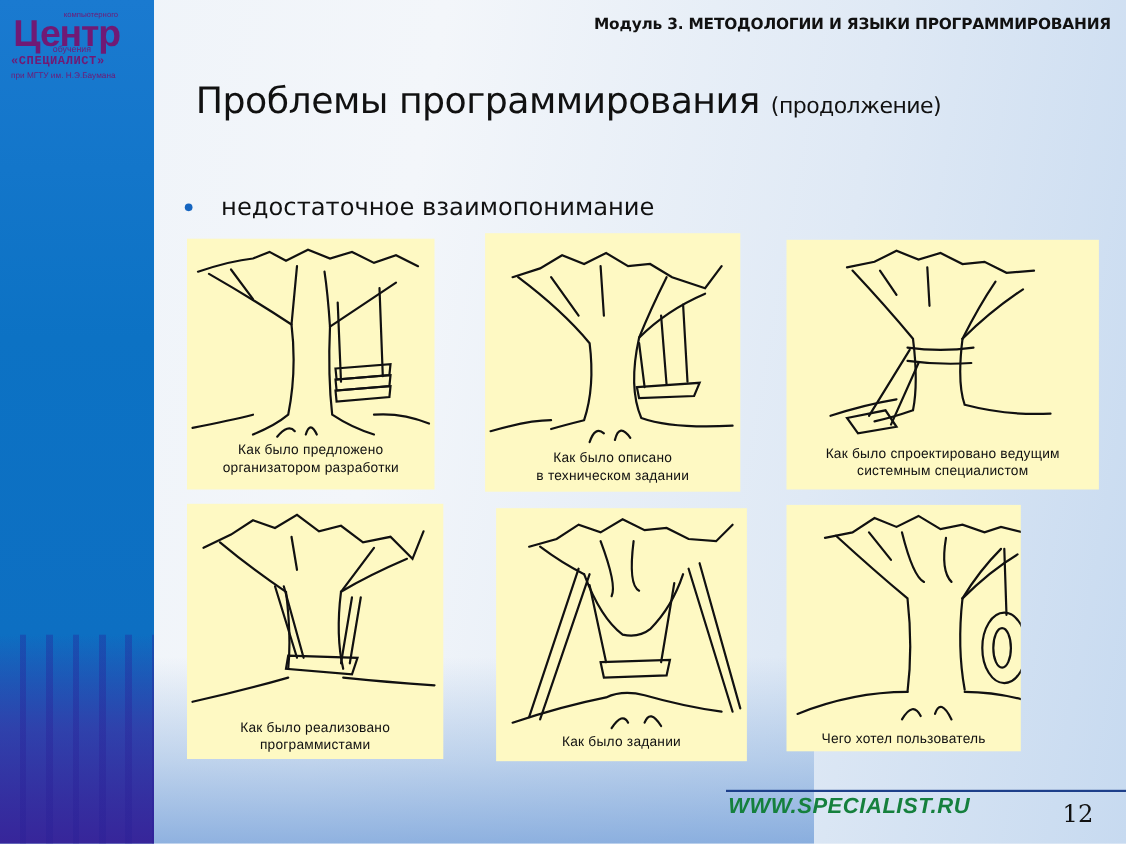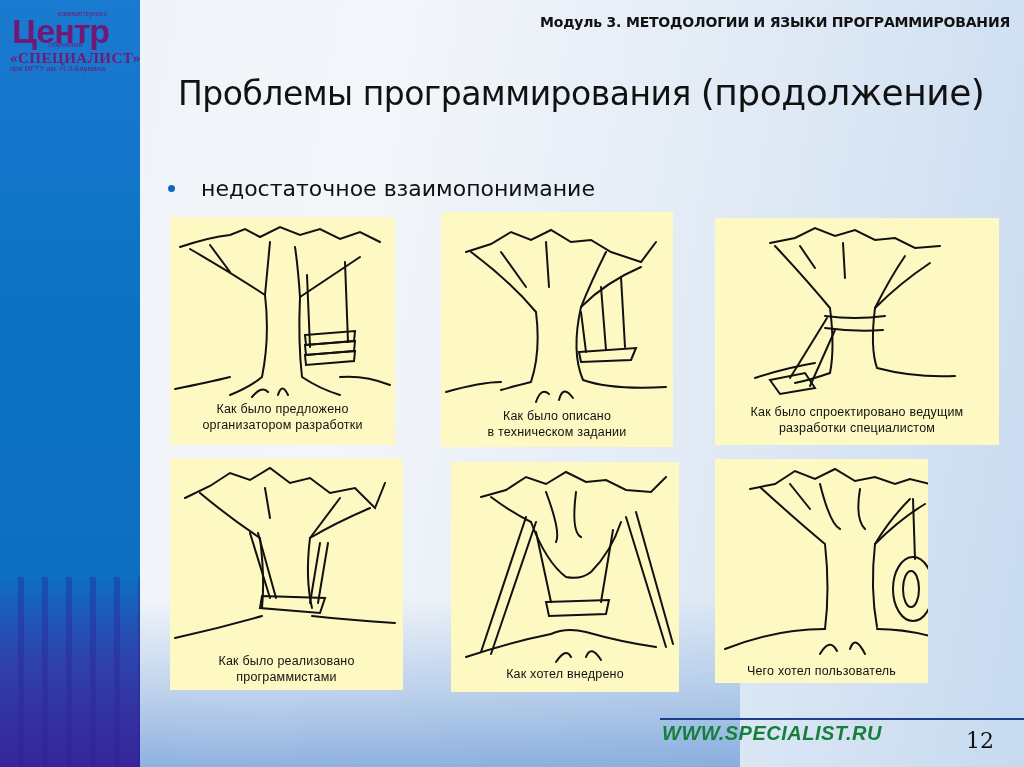--- a/index.html
+++ b/index.html
@@ -24,31 +24,31 @@
   }
   .logo {
     position:absolute; left:8px; top:8px; width:130px; height:66px; color:#701a75;
   }
   .logo .big {
     position:absolute; left:4px; top:6px; font-family:"Liberation Sans", sans-serif;
     font-weight:bold; font-size:34px; letter-spacing:-1px; line-height:34px;
   }
   .logo .small1 { position:absolute; left:50px; top:2px; font-size:7px; font-family:"Liberation Sans", sans-serif; }
   .logo .small2 { position:absolute; left:40px; top:32px; font-size:8px; font-family:"Liberation Sans", sans-serif; }
-  .logo .brand { position:absolute; left:2px; top:42px; font-size:15px; font-weight:bold; font-family:Liberation Serif, serif; letter-spacing:0.5px;}
+  .logo .brand { position:absolute; left:2px; top:42px; font-size:11px; font-weight:bold; font-family:Liberation Mono, monospace; letter-spacing:0.5px;}
   .logo .under { position:absolute; left:2px; top:56px; font-size:7.5px; font-family:"Liberation Sans", sans-serif; white-space:nowrap;}
   .module {
     position:absolute; right:14px; top:14px; font-size:14px; font-weight:bold; color:#111;
     font-family:"DejaVu Sans", sans-serif; letter-spacing:-0.2px;
   }
   .title {
     position:absolute; left:178px; top:72px; font-size:33px; color:#111;
     font-family:"DejaVu Sans", sans-serif; letter-spacing:-0.5px;
   }
-  .title .paren { font-size:36px; }
+  .title .paren { font-size:20px; }
   .bullet {
     position:absolute; left:168px; top:176px; font-size:22px; color:#111;
     font-family:"DejaVu Sans", sans-serif; display:flex; align-items:center;
   }
   .bullet .dot { width:7px; height:7px; background:#1565c0; border-radius:50%; margin-right:26px; }
   .panel {
     position:absolute; background:#fef9c3; overflow:hidden;
   }
   .panel svg { position:absolute; left:0; top:0; }
   .panel .cap {
@@ -144,21 +144,21 @@
     <path d="M160 90 Q175 60 190 38"></path>
     <path d="M160 90 Q185 65 215 45"></path>
     <path d="M160 90 Q155 130 162 150 Q200 160 240 158"></path>
     <path d="M110 98 Q140 102 170 98 M110 110 Q140 114 168 112"></path>
     <path d="M112 100 L75 160 M120 112 L95 168"></path>
     <path d="M55 162 L90 155 L100 170 L65 176 Z"></path>
     <path d="M40 160 Q70 150 100 145"></path>
   </svg>
   <div class="cap" style="top:186px;">
     <div>Как было спроектировано ведущим</div>
-    <div>разработки специалистом</div>
+    <div>системным специалистом</div>
   </div>
 </div>
 
 <div class="panel" style="left:170px; top:458px; width:233px; height:232px;">
   <svg width="233" height="232" fill="none" stroke="#111" stroke-width="2" stroke-linecap="round">
     <path d="M15 40 L40 28 L60 15 L80 22 L100 10 L120 25 L140 20 L160 35 L185 30 L205 50 L215 25"></path>
     <path d="M30 35 Q60 60 90 80 Q95 120 92 150"></path>
     <path d="M95 30 L100 60"></path>
     <path d="M140 80 Q155 60 170 40"></path>
     <path d="M140 80 Q165 65 200 50"></path>
@@ -182,21 +182,21 @@
     <path d="M95 30 Q110 70 105 80 M125 30 Q120 70 130 75"></path>
     <path d="M75 55 L30 190 M85 60 L40 192"></path>
     <path d="M175 55 L215 185 M185 50 L222 182"></path>
     <path d="M80 60 Q95 100 115 115 Q130 118 140 110 Q160 90 170 60"></path>
     <path d="M85 70 L100 140 M162 68 L150 140"></path>
     <path d="M95 140 L158 138 L155 152 L98 154 Z"></path>
     <path d="M15 195 Q60 180 100 172 Q115 165 135 170 Q170 180 205 185"></path>
     <path d="M105 200 Q115 185 120 195 M135 195 Q140 182 150 198"></path>
   </svg>
   <div class="cap" style="top:204px;">
-    <div>Как хотел внедрено</div>
+    <div>Как было задании</div>
   </div>
 </div>
 
 <div class="panel" style="left:715px; top:459px; width:213px; height:224px;">
   <svg width="263" height="224" fill="none" stroke="#111" stroke-width="2" stroke-linecap="round">
     <path d="M35 30 L60 25 L80 12 L100 20 L120 10 L140 22 L160 18 L180 25 L195 20 L215 25 L225 15"></path>
     <path d="M45 28 Q80 60 110 85 Q115 130 110 170"></path>
     <path d="M75 25 L95 50"></path>
     <path d="M105 25 Q115 65 125 70 M145 30 Q140 60 150 70"></path>
     <path d="M160 85 Q175 60 195 40"></path>

